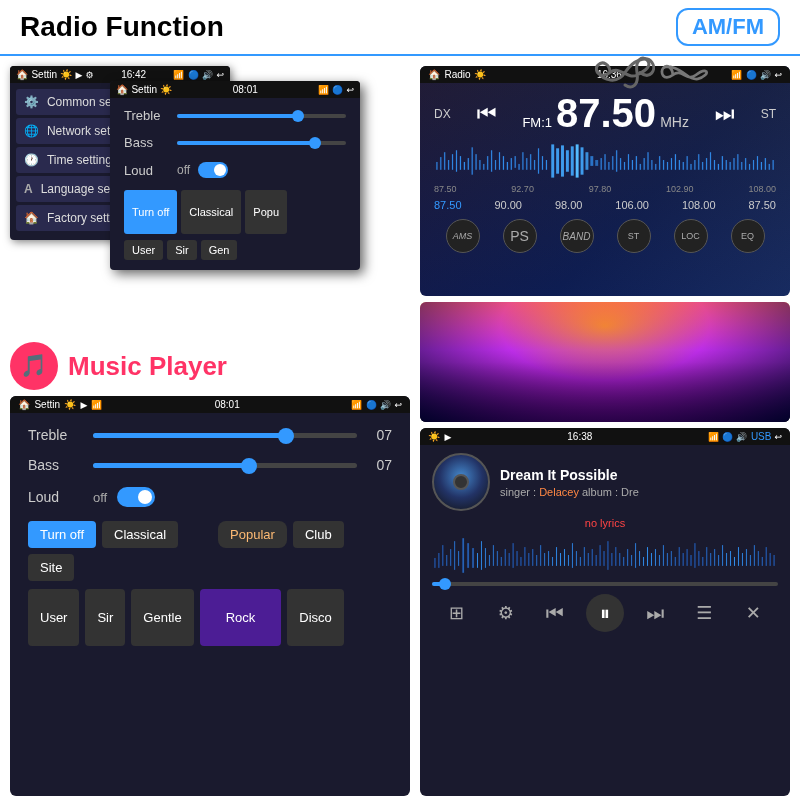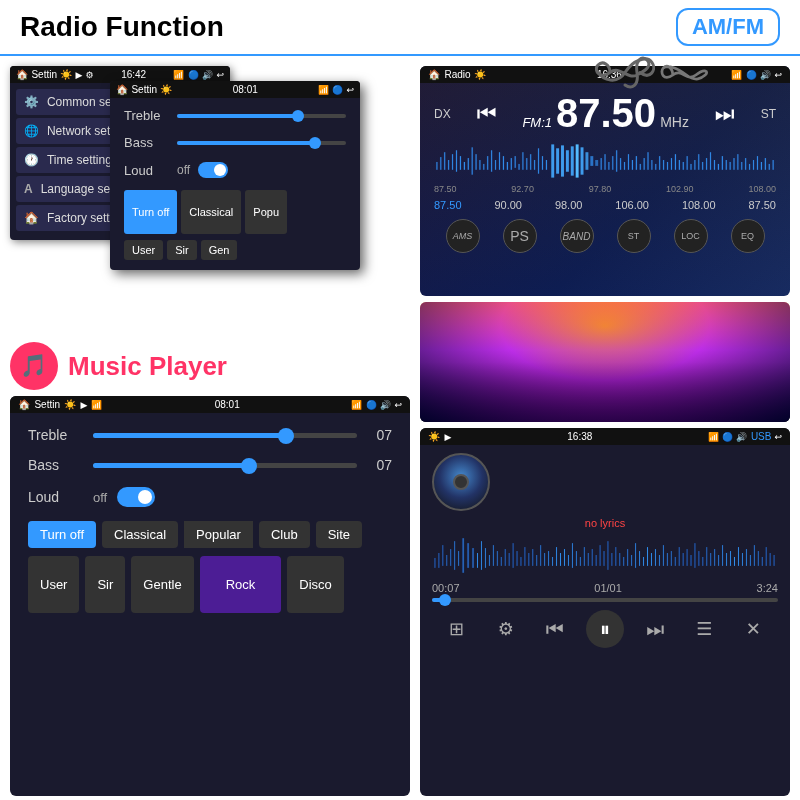--- a/index.html
+++ b/index.html
@@ -167,21 +167,21 @@
           <span style="color:#ccc;font-size:14px;width:55px;">Loud</span>
           <span style="color:#aaa;font-size:13px;">off</span>
           <div style="background:#3399ff;border-radius:12px;width:38px;height:20px;display:flex;align-items:center;justify-content:flex-end;padding:3px;">
             <div style="width:14px;height:14px;background:white;border-radius:50%;"></div>
           </div>
         </div>
 
         <div style="display:flex;gap:6px;margin-bottom:8px;flex-wrap:wrap;">
           <button style="padding:6px 12px;border-radius:4px;font-size:13px;color:#fff;background:#3399ff;border:none;cursor:pointer;">Turn off</button>
           <button style="padding:6px 12px;border-radius:4px;font-size:13px;color:#fff;background:#333;border:none;cursor:pointer;">Classical</button>
-          <button style="padding:6px 12px;border-radius:0;font-size:13px;color:#ffffff;background:#333;border:none;cursor:pointer;">Popular</button>
+          <button style="padding:6px 12px;border-radius:8px;font-size:13px;color:#fdba74;background:#333;border:none;cursor:pointer;margin-left:34px;">Popular</button>
           <button style="padding:6px 12px;border-radius:4px;font-size:13px;color:#fff;background:#333;border:none;cursor:pointer;">Club</button>
           <button style="padding:6px 12px;border-radius:4px;font-size:13px;color:#fff;background:#333;border:none;cursor:pointer;">Site</button>
         </div>
 
         <div style="display:flex;gap:6px;flex-wrap:wrap;">
           <button style="padding:6px 12px;border-radius:4px;font-size:13px;color:#fff;background:#333;border:none;cursor:pointer;">User</button>
           <button style="padding:6px 12px;border-radius:4px;font-size:13px;color:#fff;background:#333;border:none;cursor:pointer;">Sir</button>
           <button style="padding:21px 12px;border-radius:4px;font-size:13px;color:#fff;background:#333;border:none;cursor:pointer;">Gentle</button>
           <button style="padding:6px 26px;border-radius:4px;font-size:13px;color:#fff;background:#4c1d95;border:none;cursor:pointer;">Rock</button>
           <button style="padding:6px 12px;border-radius:4px;font-size:13px;color:#fff;background:#333;border:none;cursor:pointer;">Disco</button>
@@ -219,21 +219,21 @@
           <span>🔊</span>
           <span>↩</span>
         </div>
       </div>
       <div style="padding:8px 14px;position:relative;z-index:2;">
 
         <div style="display:flex;align-items:center;justify-content:space-between;margin-bottom:6px;">
           <span style="color:#ccc;font-size:12px;">DX</span>
           <button style="background:none;border:none;font-size:22px;color:#fff;cursor:pointer;">⏮</button>
           <div style="display:flex;align-items:baseline;gap:4px;">
-            <span style="color:#fff;font-size:13px;font-style:italic;">FM:1</span>
+            <span style="color:#fff;font-size:13px;">FM:1</span>
             <span style="color:#fff;font-size:40px;font-weight:bold;">87.50</span>
             <span style="color:#ccc;font-size:14px;">MHz</span>
           </div>
           <button style="background:none;border:none;font-size:22px;color:#fff;cursor:pointer;">⏭</button>
           <span style="color:#ccc;font-size:12px;">ST</span>
         </div>
 
         <div style="height:38px;margin:4px 0;">
           <svg width="100%" height="38" viewBox="0 0 350 38">
             <defs>
@@ -398,20 +398,29 @@
           <span>🔊</span>
           <span style="color:#3399ff;font-size:10px;">USB</span>
           <span>↩</span>
         </div>
       </div>
       <div style="padding:8px 12px;">
 
         <div style="display:flex;align-items:center;gap:10px;margin-bottom:6px;">
           <div style="width:58px;height:58px;border-radius:50%;background:radial-gradient(circle at 50% 40%, #4488cc 0%, #223366 50%, #111 100%);display:flex;align-items:center;justify-content:center;border:2px solid #555;flex-shrink:0;position:relative;overflow:hidden;">
             <div style="position:absolute;width:16px;height:16px;background:#333;border-radius:50%;border:2px solid #555;"></div>
+          </div>
+          <div style="flex:1;">
+            <div style="color:#fff;font-size:14px;font-weight:bold;margin-bottom:3px;">Dream It Possible</div>
+            <div style="color:#aaa;font-size:11px;">
+              <span>singer :</span>
+              <span style="color:#ff8844;">Delacey</span>
+              <span>album :</span>
+              <span style="color:#aaa;">Dre</span>
+            </div>
           </div>
         </div>
 
         <div style="text-align:center;color:#ff4444;font-size:11px;margin:4px 0;">no lyrics</div>
 
         <div style="height:45px;margin:4px 0;">
           <svg width="100%" height="45" viewBox="0 0 350 45">
             <defs>
               <linearGradient id="mpWaveGrad" x1="0%" y1="0%" x2="100%" y2="0%">
                 <stop offset="0%" style="stop-color:#112244;stop-opacity:0.5"></stop>
@@ -505,25 +514,20 @@
               <rect x="325" y="12" width="2" height="21"></rect>
               <rect x="329" y="18" width="2" height="15"></rect>
               <rect x="333" y="24" width="2" height="9"></rect>
               <rect x="337" y="14" width="2" height="19"></rect>
               <rect x="341" y="20" width="2" height="13"></rect>
               <rect x="345" y="22" width="2" height="11"></rect>
             </g>
           </svg>
         </div>
 
-        <div style="display:flex;justify-content:space-between;font-size:11px;color:#aaa;margin-bottom:4px;">
-          <span>00:07</span>
-          <span>01/01</span>
-          <span>3:24</span>
-        </div>
 
         <div style="display:flex;align-items:center;gap:6px;margin-bottom:8px;">
           <div style="flex:1;height:4px;background:#444;border-radius:2px;position:relative;">
             <div style="width:3%;height:4px;background:#3399ff;border-radius:2px;"></div>
             <div style="position:absolute;width:12px;height:12px;background:#3399ff;border-radius:50%;top:-4px;left:2%;"></div>
           </div>
         </div>
 
         <div style="display:flex;justify-content:space-around;align-items:center;">
           <div style="font-size:18px;color:#aaa;cursor:pointer;width:36px;height:36px;display:flex;align-items:center;justify-content:center;">⊞</div>

